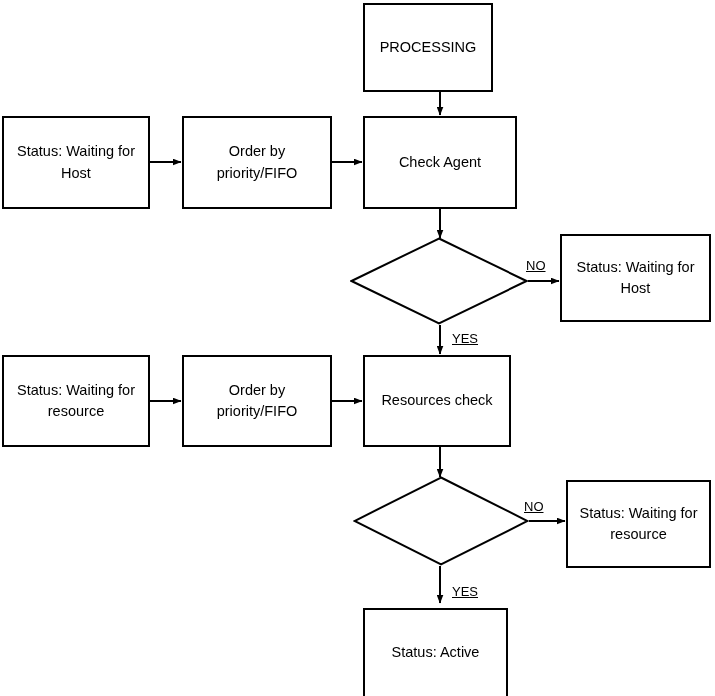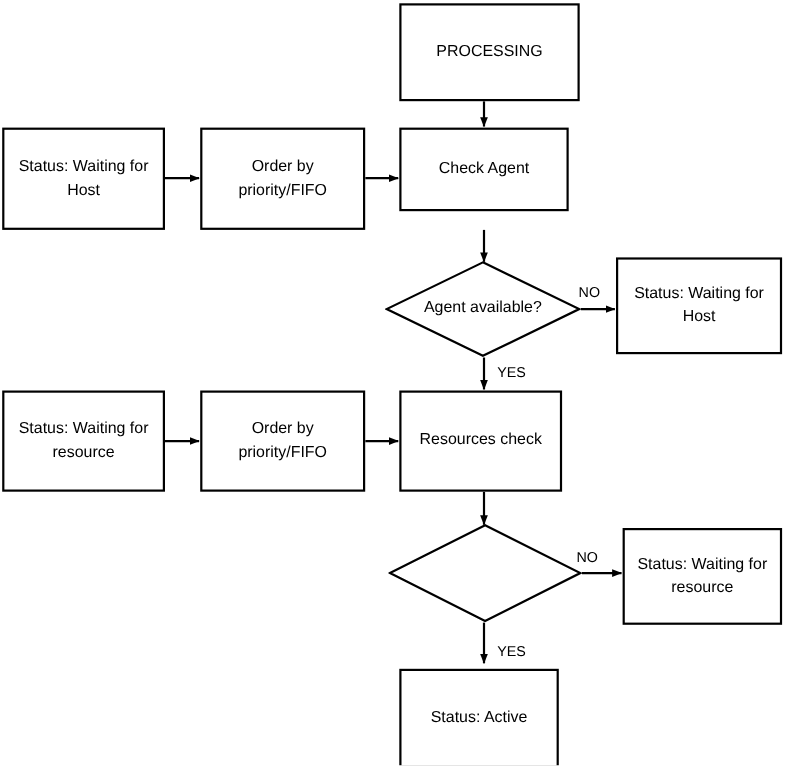--- a/index.html
+++ b/index.html
@@ -63,20 +63,21 @@
   .decision svg {
     position: absolute;
     left: 0;
     top: 0;
   }
   .edge-label {
     position: absolute;
     font-size: 13px;
     line-height: 1;
     white-space: nowrap;
+    text-decoration: underline;
   }
 </style>
 </head>
 <body>
 
 <div id="canvas">
 
   <svg class="edges" viewBox="0 0 715 696" xmlns="http://www.w3.org/2000/svg">
     <defs>
       <marker id="arrowhead" markerWidth="9" markerHeight="7" refX="8.5" refY="3.5" orient="auto" markerUnits="userSpaceOnUse">
@@ -100,42 +101,41 @@
 
     <line x1="332" y1="401" x2="362" y2="401" stroke="#000000" stroke-width="2" marker-end="url(#arrowhead)"></line>
 
     <line x1="440" y1="447" x2="440" y2="477" stroke="#000000" stroke-width="2" marker-end="url(#arrowhead)"></line>
 
     <line x1="529" y1="521" x2="565" y2="521" stroke="#000000" stroke-width="2" marker-end="url(#arrowhead)"></line>
 
     <line x1="440" y1="566" x2="440" y2="603" stroke="#000000" stroke-width="2" marker-end="url(#arrowhead)"></line>
   </svg>
 
-  <div class="node process" style="left:363px; top:3px; width:164px; height:89px;">
+  <div class="node process" style="left:363px; top:3px; width:130px; height:89px;">
     <div class="node-label">PROCESSING</div>
   </div>
 
   <div class="node process" style="left:2px; top:116px; width:148px; height:93px;">
     <div class="node-label"><span>Status: </span><span class="em">Waiting for Host</span></div>
   </div>
 
   <div class="node process" style="left:182px; top:116px; width:150px; height:93px;">
     <div class="node-label">Order by
 priority/FIFO</div>
   </div>
 
-  <div class="node process" style="left:363px; top:116px; width:154px; height:76px;">
+  <div class="node process" style="left:363px; top:116px; width:154px; height:93px;">
     <div class="node-label">Check Agent</div>
   </div>
 
   <div class="decision" style="left:350px; top:237px; width:178px; height:88px;">
     <svg width="178" height="88" viewBox="0 0 178 88" xmlns="http://www.w3.org/2000/svg">
       <polygon points="89,1.5 176.5,44 89,86.5 1.5,44" fill="#ffffff" stroke="#000000" stroke-width="2"></polygon>
     </svg>
-    <div class="diamond-label">Agent available?</div>
   </div>
 
   <div class="node process" style="left:560px; top:234px; width:151px; height:88px;">
     <div class="node-label"><span>Status: </span><span class="em">Waiting for Host</span></div>
   </div>
 
   <div class="node process" style="left:2px; top:355px; width:148px; height:92px;">
     <div class="node-label"><span>Status: </span><span class="em">Waiting for resource</span></div>
   </div>
 

